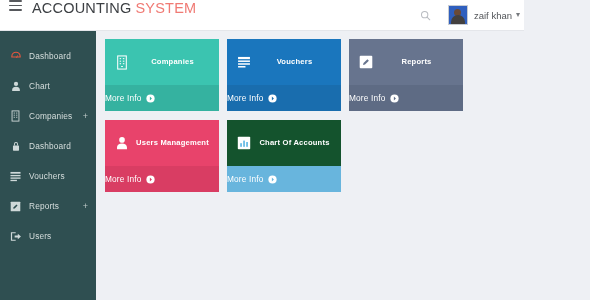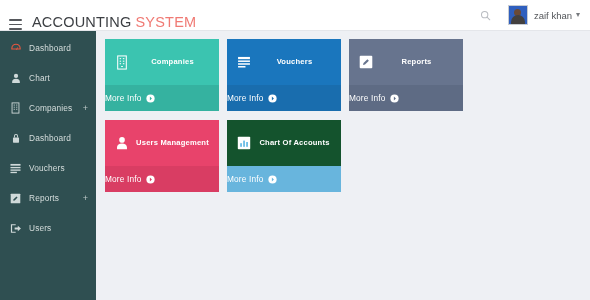--- a/index.html
+++ b/index.html
@@ -16,26 +16,26 @@
     position: relative;
     width: 590px;
     height: 300px;
     background: #eef0f4;
   }
 
   
   .navbar {
     position: absolute;
     top: 0; left: 0;
-    width: 590px;
+    width: 524px;
     height: 31px;
     background: #ffffff;
     border-bottom: 1px solid #e4e6ea;
     display: flex;
-    align-items: flex-end;
+    align-items: flex-start;
     z-index: 5;
   }
 
   .hamburger {
     margin-left: 9px;
     width: 13px;
     height: 11px;
     display: flex;
     flex-direction: column;
     justify-content: space-between;
@@ -57,21 +57,20 @@
     font-weight: 400;
   }
   .brand .b1 { color: #3c3f43; }
   .brand .b2 { color: #f07a74; margin-left: 4px; }
 
   .nav-right {
     margin-left: auto;
     display: flex;
     align-items: center;
     height: 100%;
-    padding-right: 6px;
   }
 
   .search-icon {
     width: 22px;
     height: 22px;
     display: flex;
     align-items: center;
     justify-content: center;
     cursor: pointer;
     margin-right: 8px;
@@ -126,21 +125,21 @@
   }
 
   
   .sidebar {
     position: absolute;
     top: 31px;
     left: 0;
     width: 96px;
     height: 269px;
     background: #2f4f51;
-    padding-top: 2px;
+    padding-top: 10px;
     overflow: hidden;
   }
 
   .side-item {
     height: 30px;
     display: flex;
     align-items: center;
     padding: 0 8px 0 9px;
     cursor: pointer;
     position: relative;

